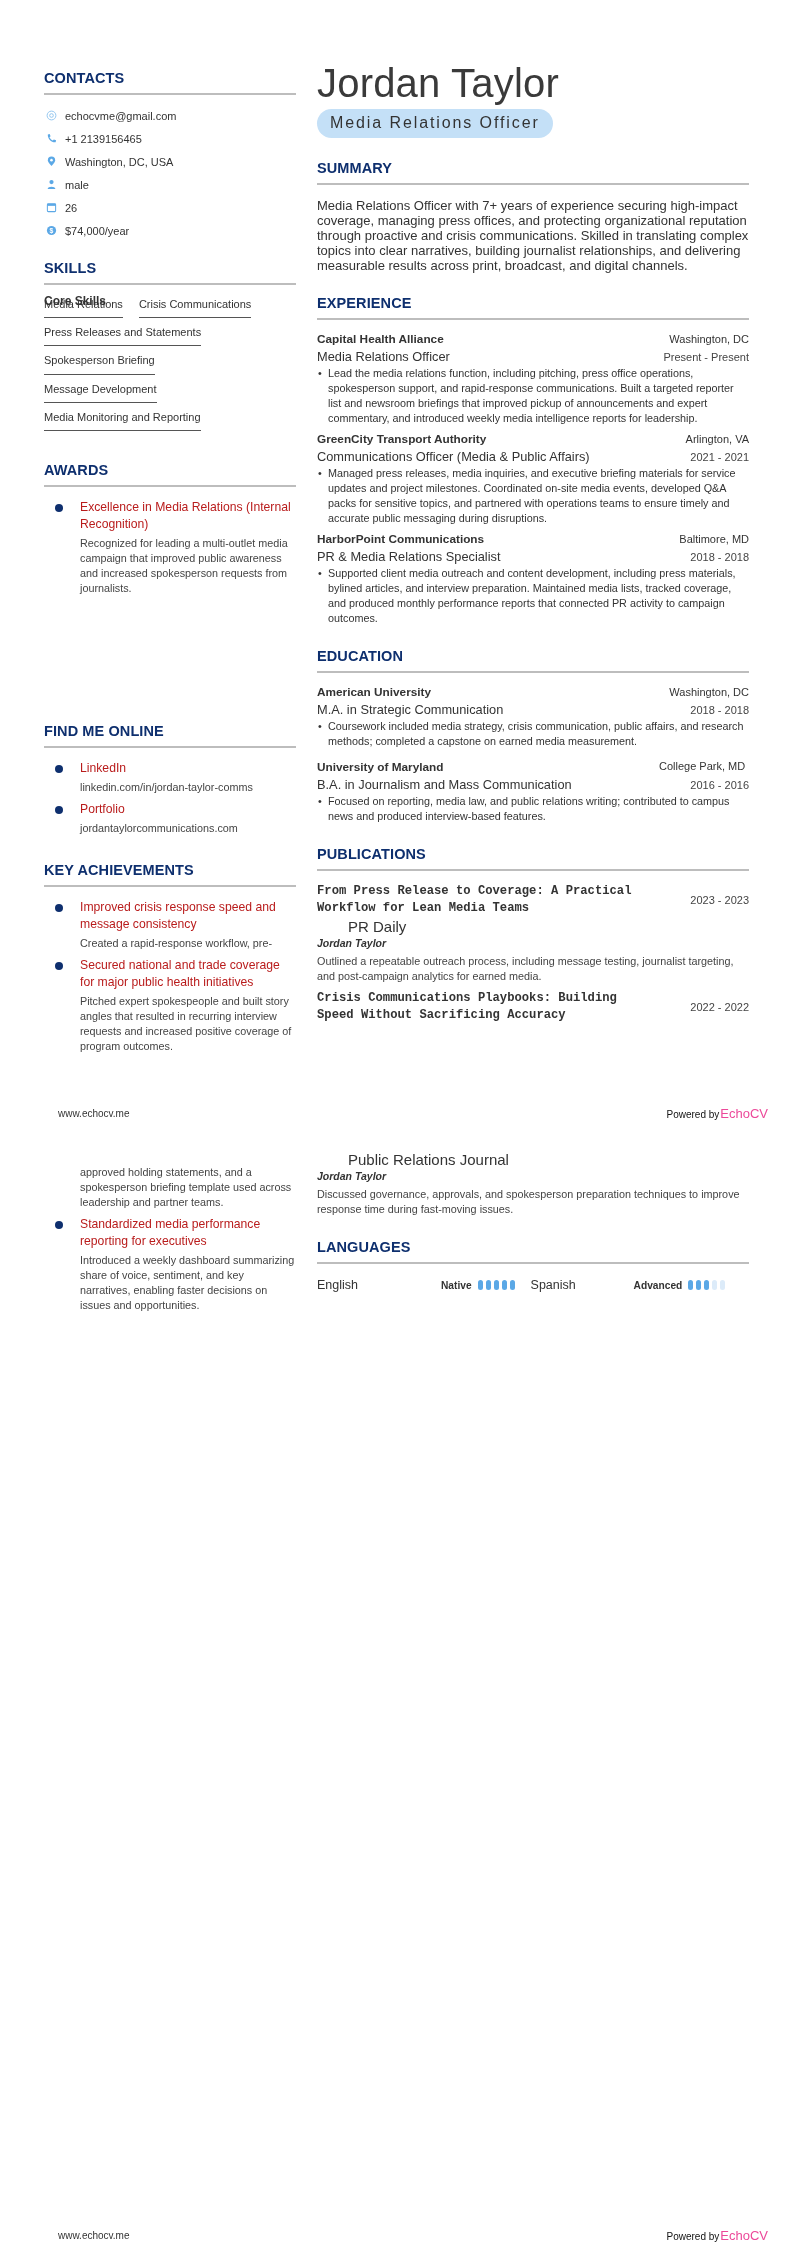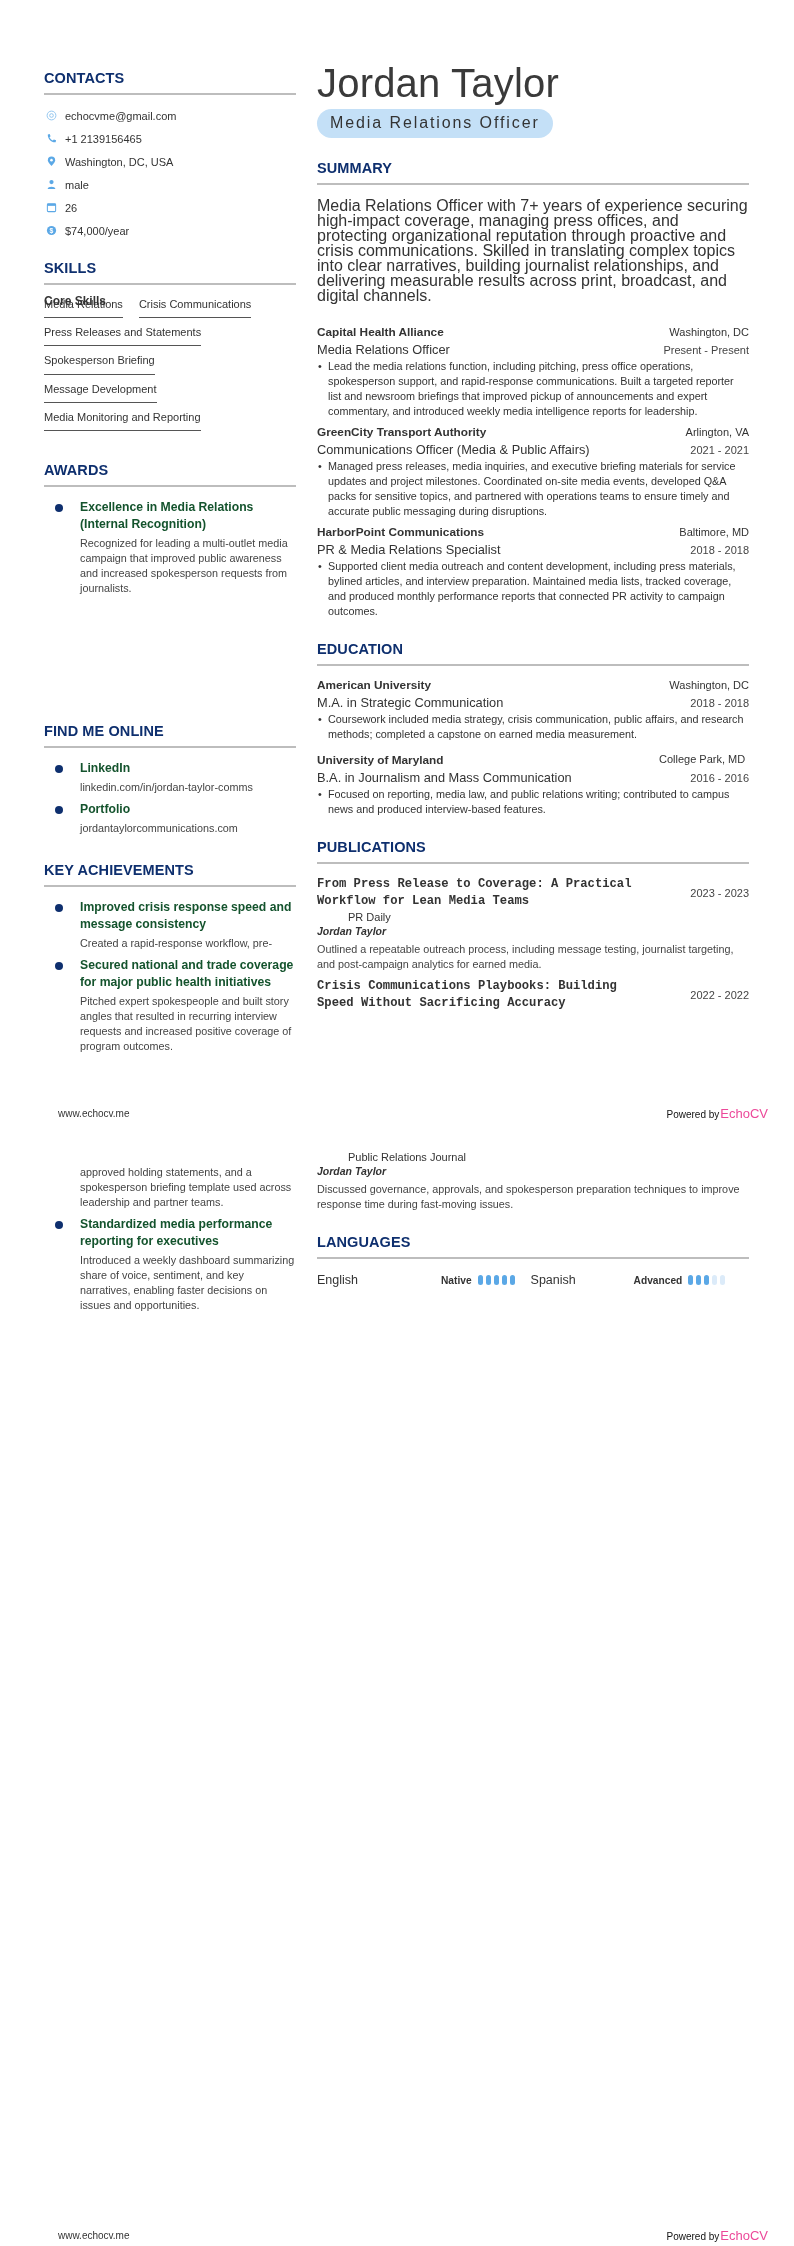--- a/index.html
+++ b/index.html
@@ -12,38 +12,38 @@
   .sec-title { color: #0e2f6e; font-weight: 700; font-size: 14.5px; letter-spacing: 0.1px; padding-bottom: 7px; border-bottom: 2px solid #bdbdbd; margin-bottom: 9px; }
   .contact { display: flex; align-items: center; font-size: 11px; color: #333; height: 23px; }
   .contact .ic { width: 11px; height: 11px; margin-right: 8px; margin-left: 2px; display: inline-flex; align-items: center; justify-content: center; }
   .contact svg { width: 11px; height: 11px; }
   .skills-sub { font-weight: 700; font-size: 12px; color: #333; margin-top: 1px; margin-bottom: 3px; }
   .tags { display: flex; flex-wrap: wrap; }
   .tag { font-size: 11px; color: #333; padding: 2px 0 6px; border-bottom: 1.5px solid #555; margin-right: 16px; margin-bottom: 6px; line-height: 1.2; }
   .blist { list-style: none; }
   .bitem { position: relative; padding-left: 36px; margin-bottom: 6px; }
   .bitem .dot { position: absolute; left: 11px; top: 5px; width: 8px; height: 8px; border-radius: 50%; background: #0e2f6e; }
-  .bitem .t { font-weight: 700; font-size: 12.2px; color: #14532d; line-height: 17px; }
+  .bitem .t { font-weight: 400; font-size: 12.2px; color: #b91c1c; line-height: 17px; }
   .bitem .d { font-size: 10.8px; color: #444; line-height: 15px; margin-top: 3px; }
   .name { font-size: 40px; color: #3a3a3a; font-weight: 400; line-height: 1; letter-spacing: 0.2px; margin-top: 23px; }
   .role { display: inline-block; background: #c4e0f7; color: #333; font-size: 16px; letter-spacing: 1.9px; border-radius: 15px; padding: 5px 13px 6px; margin-top: 6px; }
-  .para { font-size: 16px; color: #333; line-height: 15px; }
+  .para { font-size: 13px; color: #333; line-height: 15px; }
   .entry-h { display: flex; justify-content: space-between; align-items: center; }
   .entry-h .org { font-weight: 700; font-size: 11.8px; color: #333; }
   .entry-h .loc { font-size: 11px; color: #333; }
   .entry-s { display: flex; justify-content: space-between; align-items: center; margin-top: 3px; }
   .entry-s .pos { font-size: 12.8px; color: #333; }
   .entry-s .dt { font-size: 11px; color: #444; }
   .bul { position: relative; padding-left: 11px; font-size: 10.8px; color: #333; line-height: 15px; margin-top: 2px; }
   .bul::before { content: "•"; position: absolute; left: 1px; top: 0; }
   .entry { margin-bottom: 6px; }
   .pub-h { display: flex; justify-content: space-between; align-items: center; }
   .pub-h .ptitle { font-weight: 700; font-size: 12.2px; color: #333; line-height: 17px; width: 350px; font-family: Liberation Mono, monospace; }
   .pub-h .pdt { font-size: 11px; color: #444; }
-  .pub-j { font-size: 11px; color: #333; margin-top: 1px; padding-left: 31px; }
+  .pub-j { font-size: 15px; color: #333; margin-top: 1px; padding-left: 31px; }
   .pub-a { font-size: 10.5px; font-weight: 700; font-style: italic; color: #333; margin-top: 2px; }
   .pub-d { font-size: 10.8px; color: #444; line-height: 15px; margin-top: 5px; }
   .lang-row { display: flex; align-items: center; font-size: 12.5px; margin-top: 14px; }
   .lang-name { color: #333; }
   .lang-lvl { font-weight: 700; font-size: 10.2px; color: #333; margin-right: 6px; }
   .pips { display: inline-flex; }
   .pip { width: 5px; height: 10px; border-radius: 3px; margin-right: 3px; background: #5ba8e6; }
   .pip.off { background: #dcebf9; }
   .footer { position: absolute; top: 1104px; left: 58px; width: 710px; display: flex; justify-content: space-between; align-items: center; }
   .footer .site { font-size: 10px; color: #333; }
@@ -127,20 +127,21 @@
   <div class="right" style="top:40px;">
     <div class="name">Jordan Taylor</div>
     <div class="role">Media Relations Officer</div>
 
     <section style="margin-top:22px;">
       <div class="sec-title">SUMMARY</div>
       <p class="para" style="margin-top:13px;">Media Relations Officer with 7+ years of experience securing high-impact coverage, managing press offices, and protecting organizational reputation through proactive and crisis communications. Skilled in translating complex topics into clear narratives, building journalist relationships, and delivering measurable results across print, broadcast, and digital channels.</p>
     </section>
 
     <section style="margin-top:22px;">
+      <div class="sec-title">EXPERIENCE</div>
       <div class="entry" style="margin-top:12px;">
         <div class="entry-h">
             <span class="org">Capital Health Alliance</span>
             <span class="loc">Washington, DC</span>
           </div>
         <div class="entry-s">
             <span class="pos">Media Relations Officer</span>
             <span class="dt">Present - Present</span>
           </div>
         <div class="bul">Lead the media relations function, including pitching, press office operations, spokesperson support, and rapid-response communications. Built a targeted reporter list and newsroom briefings that improved pickup of announcements and expert commentary, and introduced weekly media intelligence reports for leadership.</div>

